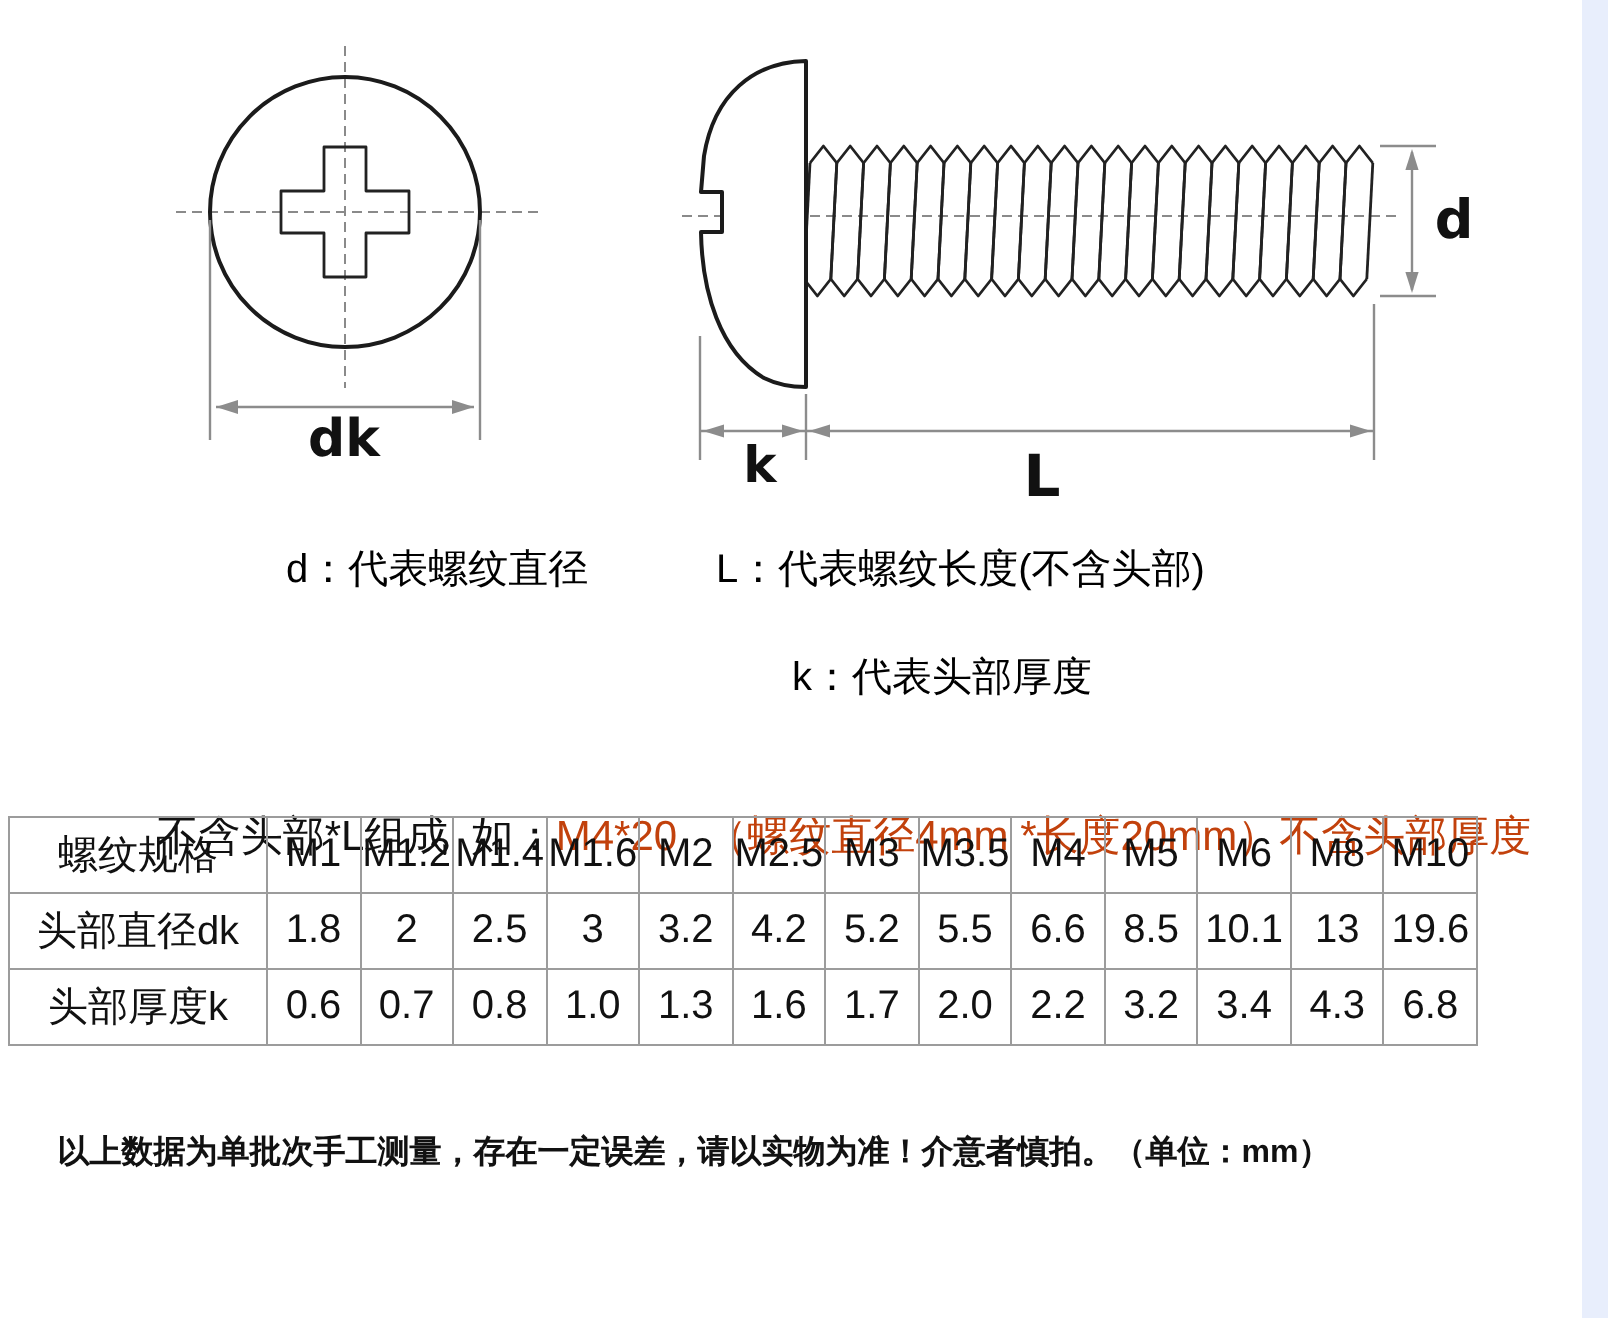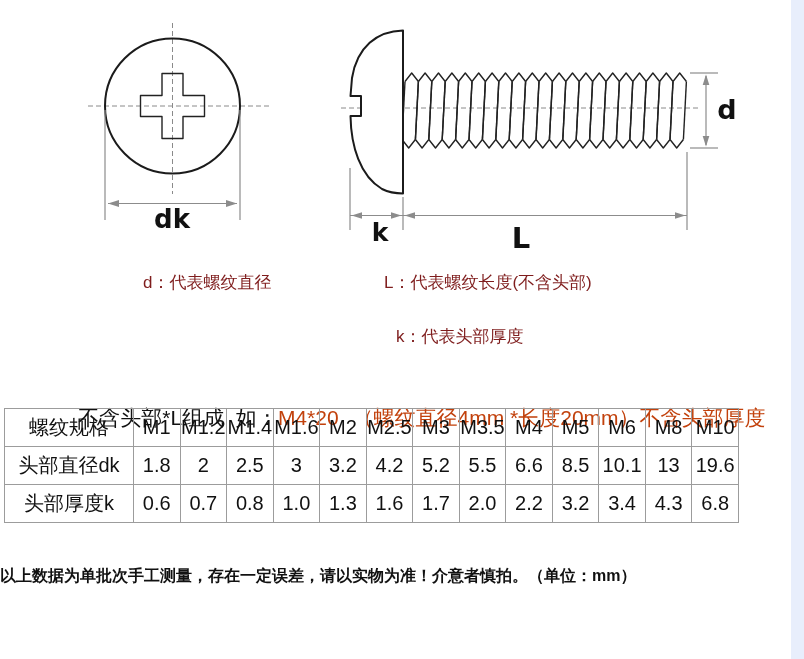--- a/index.html
+++ b/index.html
@@ -6,34 +6,34 @@
   .page{position:relative;width:804px;height:659px;background:#ffffff;overflow:hidden;
         font-family:"Liberation Sans","DejaVu Sans",sans-serif;color:#111;}
   .stripe{position:absolute;top:0;right:0;width:13px;height:659px;background:#e8eefc;}
   .drawing{position:absolute;left:0;top:0;}
   .outline{fill:none;stroke:#1b1b1b;stroke-width:2;stroke-linejoin:round;stroke-linecap:round;}
   .thin{fill:none;stroke:#222;stroke-width:1.4;stroke-linejoin:round;}
   .dash{fill:none;stroke:#8a8a8a;stroke-width:1;stroke-dasharray:5 3;}
   .dim{fill:none;stroke:#8c8c8c;stroke-width:1.2;}
   .arr{fill:#8c8c8c;stroke:none;}
   .dim-label{font-family:"DejaVu Sans",sans-serif;font-weight:bold;fill:#111;}
-  .legend-item{position:absolute;font-size:17px;color:#7f1d1d;white-space:pre;}
+  .legend-item{position:absolute;font-size:20px;color:#000000;white-space:pre;}
   .leg-d{left:143px;top:271px;}
-  .leg-l{left:384px;top:271px;text-align:right;}
+  .leg-l{left:358px;top:271px;text-align:right;}
   .leg-dk{left:138px;top:325px;}
   .leg-k{left:364px;top:325px;margin-left:32px;}
   .spec{position:absolute;left:55px;top:380px;font-size:21px;white-space:pre;color:#111;}
   .spec .red{color:#c2410c;}
   .spec .gap{margin-left:14px;}
   table.spec-table{position:absolute;left:4px;top:408px;width:735px;border-collapse:collapse;
         table-layout:fixed;font-size:20px;color:#111;}
   table.spec-table th,table.spec-table td{border:1px solid #9c9c9c;height:37px;text-align:center;
         vertical-align:middle;font-weight:normal;padding:0;overflow:hidden;}
   table.spec-table .rowhead{width:128px;}
-  .note{position:absolute;left:0;top:566px;width:694px;text-align:left;font-size:16px;
+  .note{position:absolute;left:0;top:566px;width:694px;text-align:center;font-size:16px;
         font-weight:bold;color:#111;}
 </style>
 </head>
 <body>
 
 <div class="page">
 
   <svg class="drawing" width="804" height="262" viewBox="0 0 804 262">
 
     <defs>

